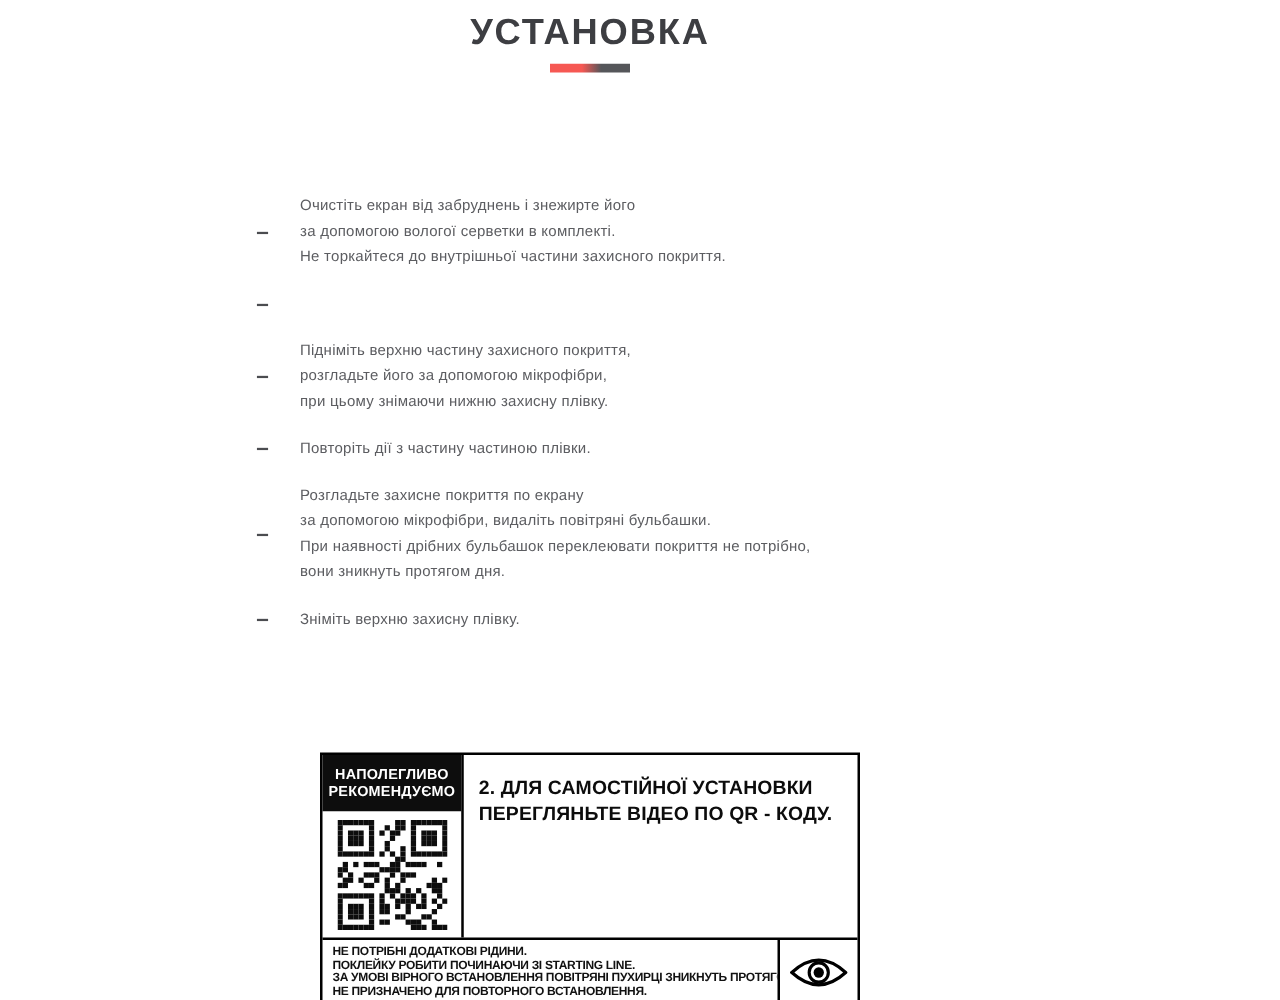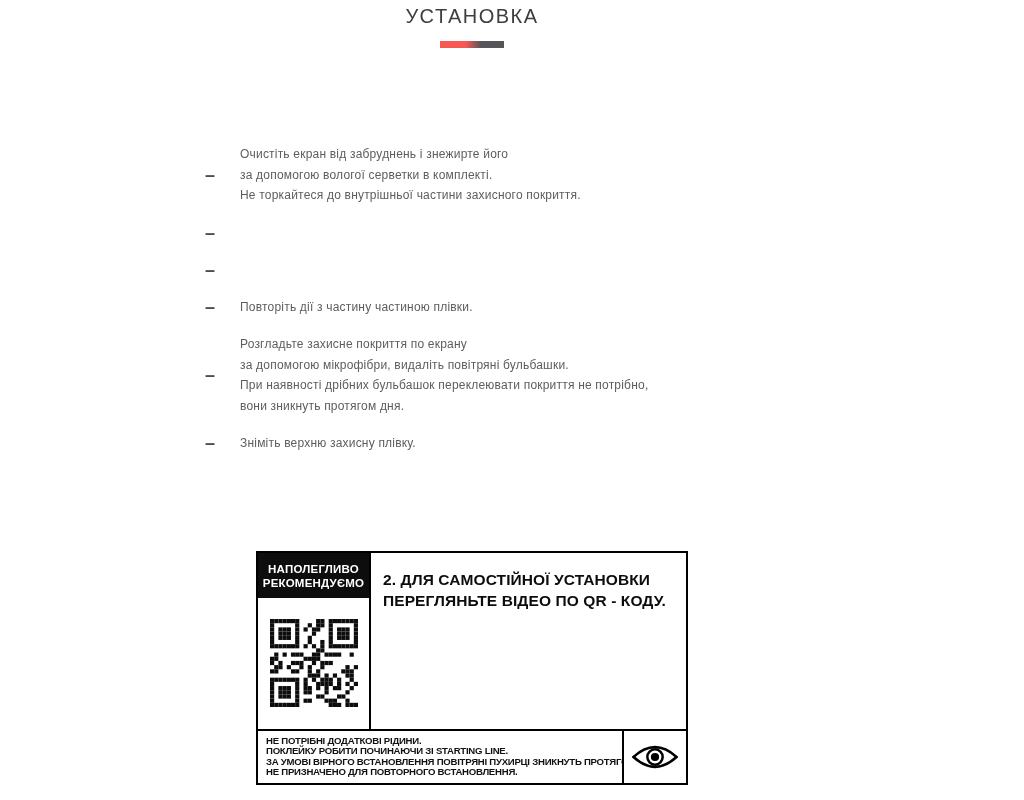--- a/index.html
+++ b/index.html
@@ -11,24 +11,24 @@
     overflow: hidden;
   }
   .page {
     position: relative;
     width: 944px;
     height: 800px;
   }
 
   
   .page-title {
-    padding-top: 3px;
+    padding-top: 13px;
     text-align: center;
-    font-size: 20px;
-    font-weight: normal;
+    font-size: 29px;
+    font-weight: bold;
     letter-spacing: 1.5px;
     color: #3d3e42;
     line-height: 26px;
   }
   .title-divider {
     width: 64px;
     height: 7px;
     margin: 12px auto 0 auto;
     background: linear-gradient(90deg, #f65853 0%, #f65853 40%, #55565a 64%, #55565a 100%);
   }
@@ -62,21 +62,21 @@
 
   
   .info-box {
     width: 432px;
     margin: 97px auto 0 auto;
     border: 2px solid #000;
     background: #fff;
   }
   .info-box-top {
     display: flex;
-    height: 176px;
+    height: 146px;
   }
   .qr-cell {
     width: 113px;
     flex: 0 0 113px;
     border-right: 2px solid #000;
     display: flex;
     flex-direction: column;
   }
   .box-header {
     background: #0d0d0d;
@@ -151,20 +151,23 @@
       <span class="step-marker">–</span>
       <span class="step-text">Очистіть екран від забруднень і знежирте його
 за допомогою вологої серветки в комплекті.
 Не торкайтеся до внутрішньої частини захисного покриття.</span>
     </li>
     <li class="step-item">
       <span class="step-marker">–</span>
     </li>
     <li class="step-item">
       <span class="step-marker">–</span>
+      <span class="step-text">Підніміть верхню частину захисного покриття,
+розгладьте його за допомогою мікрофібри,
+при цьому знімаючи нижню захисну плівку.</span>
     </li>
     <li class="step-item">
       <span class="step-marker">–</span>
       <span class="step-text">Повторіть дії з частину частиною плівки.</span>
     </li>
     <li class="step-item">
       <span class="step-marker">–</span>
       <span class="step-text">Розгладьте захисне покриття по екрану
 за допомогою мікрофібри, видаліть повітряні бульбашки.
 При наявності дрібних бульбашок переклеювати покриття не потрібно,

